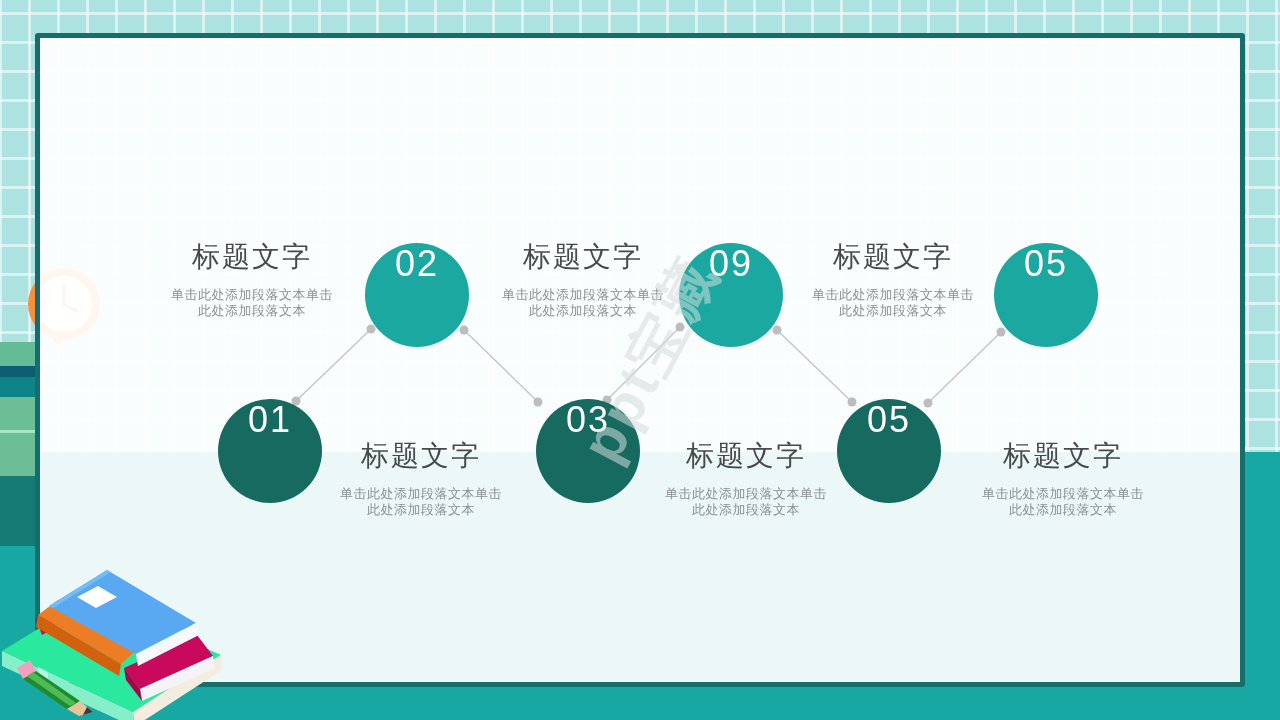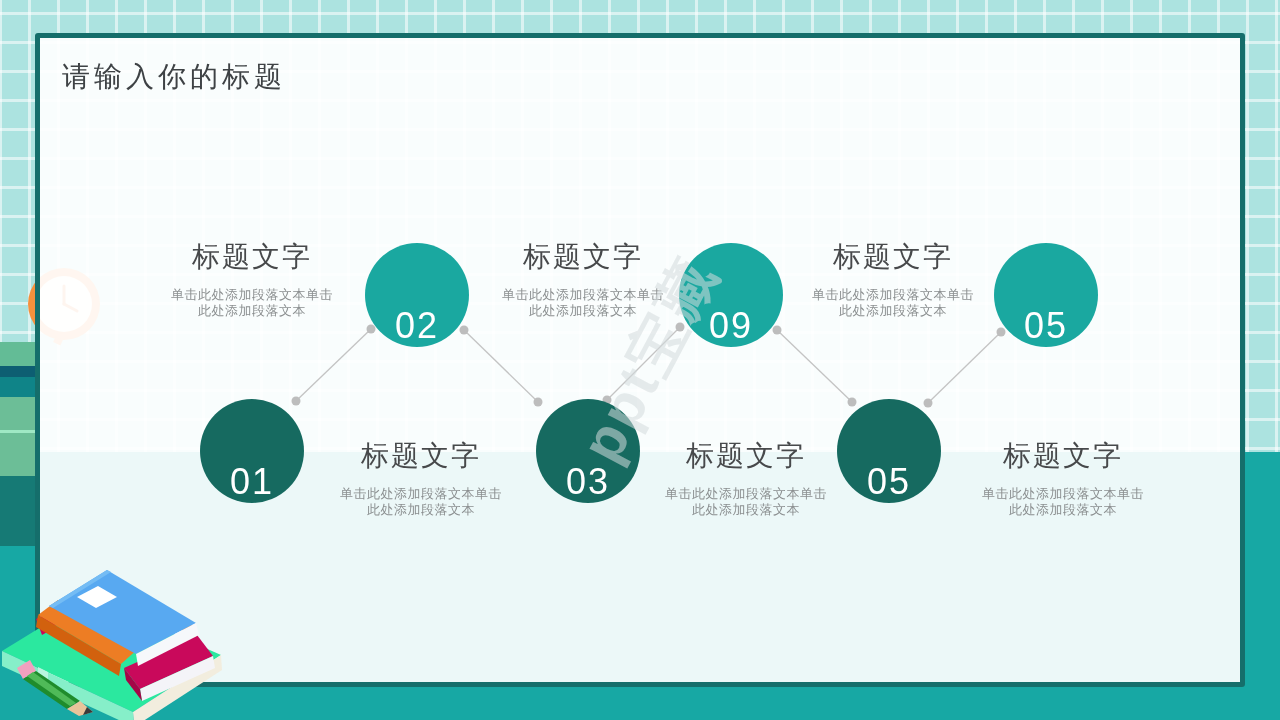--- a/index.html
+++ b/index.html
@@ -38,21 +38,21 @@
     border:5px solid #156E6B; border-radius:3px;
     z-index:3;
   }
   .page-title {
     position:absolute; left:62px; top:58px; z-index:5;
     font-size:28px; font-weight:500; color:#3E4245; letter-spacing:4px;
   }
   .connectors { position:absolute; left:0; top:0; z-index:4; pointer-events:none; }
   .step-circle {
     position:absolute; width:104px; height:104px; border-radius:50%;
-    display:flex; align-items:flex-end; justify-content:center;
+    display:flex; align-items:flex-start; justify-content:center;
     color:#FFFFFF; font-size:36px; letter-spacing:2px; z-index:5;
   }
   .step-circle.light { background:#1AA8A0; }
   .step-circle.dark  { background:#166A60; }
   .step-text { position:absolute; width:250px; text-align:center; z-index:5; }
   .step-heading { font-size:28px; font-weight:500; color:#47494B; letter-spacing:2px; margin-bottom:11px; }
   .step-desc { font-size:13px; color:#8B8F90; line-height:16px; letter-spacing:0.5px; }
   .desc-line { display:block;font-family:Liberation Serif, serif; }
   .watermark {
     position:absolute; left:470px; top:210px; width:360px; height:300px;
@@ -82,21 +82,20 @@
   <svg class="clock-svg" width="84" height="84" viewBox="0 0 84 84">
     <circle cx="40" cy="40" r="36" fill="#F5913D"></circle>
     <circle cx="40" cy="40" r="28" fill="#FFF6EC"></circle>
     <line x1="40" y1="40" x2="40" y2="22" stroke="#E8823A" stroke-width="3" stroke-linecap="round"></line>
     <line x1="40" y1="40" x2="53" y2="47" stroke="#E8823A" stroke-width="3" stroke-linecap="round"></line>
     <rect x="30" y="74" width="8" height="6" fill="#F5913D" transform="rotate(25 34 77)"></rect>
   </svg>
 
   <div class="card"></div>
 
-  <h1 class="page-title">请输入你的标题</h1>
 
   <svg class="connectors" width="1280" height="720" viewBox="0 0 1280 720">
     <g stroke="#C4C4C4" stroke-width="1.3">
       <line x1="296" y1="401" x2="371" y2="329"></line>
       <line x1="464" y1="330" x2="538" y2="402"></line>
       <line x1="607" y1="400" x2="680" y2="327"></line>
       <line x1="777" y1="330" x2="852" y2="402"></line>
       <line x1="928" y1="403" x2="1001" y2="332"></line>
     </g>
     <g fill="#BDBDBD">
@@ -107,21 +106,21 @@
       <circle cx="607" cy="400" r="4.5"></circle>
         <circle cx="680" cy="327" r="4.5"></circle>
       <circle cx="777" cy="330" r="4.5"></circle>
         <circle cx="852" cy="402" r="4.5"></circle>
       <circle cx="928" cy="403" r="4.5"></circle>
         <circle cx="1001" cy="332" r="4.5"></circle>
     </g>
   </svg>
 
   <div>
-    <div class="step-circle dark" style="left:200px;top:399px">
+    <div class="step-circle dark" style="left:218px;top:399px">
       <span>01</span>
     </div>
     <div class="step-text" style="left:296px;top:437px">
       <div class="step-heading">标题文字</div>
       <div class="step-desc">
         <span class="desc-line">单击此处添加段落文本单击</span>
         <span class="desc-line">此处添加段落文本</span>
       </div>
     </div>
   </div>

